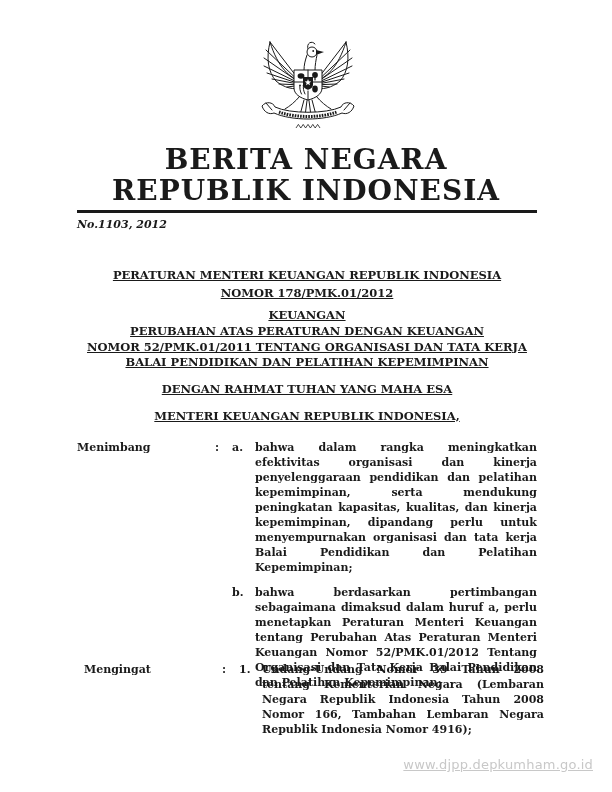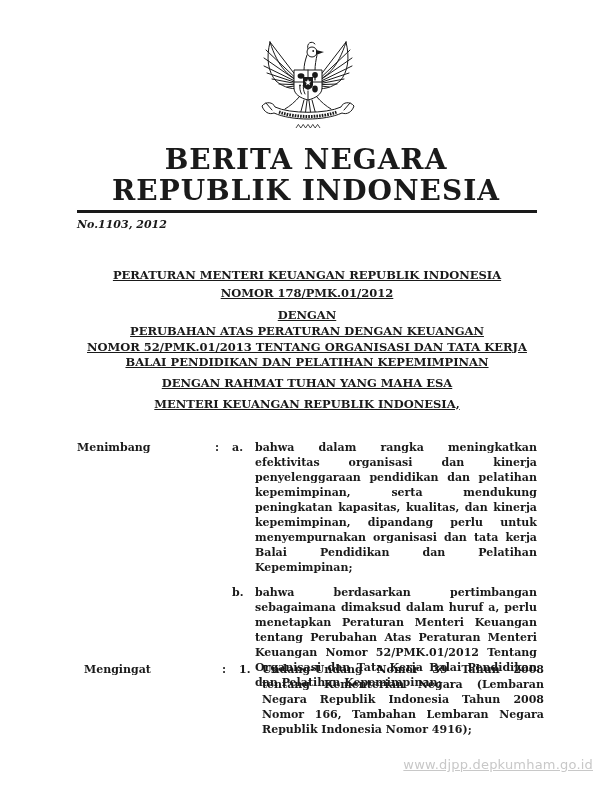--- a/index.html
+++ b/index.html
@@ -13,21 +13,21 @@
     position:absolute; top:144px; left:0; width:612px; text-align:center;
     font-size:28px; line-height:31px; letter-spacing:1px; white-space:nowrap;
   }
   .rule { position:absolute; top:210px; left:77px; width:460px; height:3px; background:#1a1a1a; }
   .gazette-row { position:absolute; top:218px; left:77px; width:460px; display:flex; font-size:11px;font-style:italic; }
   .gazette-no { width:168px; line-height:14px; }
   .gazette-subject { width:292px; line-height:14px; text-align:justify; }
   .reg-heading { position:absolute; top:266px; left:77px; width:460px; text-align:center; font-size:11.5px;text-decoration:underline; }
   .rh18 { line-height:18px; }
   .rh15 { line-height:15.5px; }
-  .mt3 { margin-top:3px; }
+  .mt3 { margin-top:9px; }
   .mt4 { margin-top:4px; }
   .section { position:absolute; left:77px; width:460px; display:flex; align-items:flex-start; font-size:11px; line-height:15px; }
   .sec-menimbang { top:440px; }
   .sec-mengingat { top:662px;margin-left:7px; }
   .sec-label { width:138px; }
   .sec-colon { width:17px; }
   .sec-items { width:305px; }
   .item { display:flex; margin-bottom:10px; }
   .item-marker { width:23px; }
   .item-text { width:282px; text-align:justify; }
@@ -89,23 +89,23 @@
 
   <div class="rule"></div>
 
   <div class="gazette-row">
     <div class="gazette-no">No.1103, 2012</div>
   </div>
 
   <div class="reg-heading">
     <div class="rh18">PERATURAN MENTERI KEUANGAN REPUBLIK INDONESIA</div>
     <div class="rh18">NOMOR 178/PMK.01/2012</div>
-    <div class="rh18 mt4">DENGAN</div>
+    <div class="rh18 mt4">KEUANGAN</div>
     <div class="rh15">PERUBAHAN ATAS PERATURAN DENGAN KEUANGAN</div>
-    <div class="rh15">NOMOR 52/PMK.01/2013 TENTANG ORGANISASI DAN TATA KERJA</div>
+    <div class="rh15">NOMOR 52/PMK.01/2011 TENTANG ORGANISASI DAN TATA KERJA</div>
     <div class="rh15">BALAI PENDIDIKAN DAN PELATIHAN KEPEMIMPINAN</div>
     <div class="rh18 mt3">DENGAN RAHMAT TUHAN YANG MAHA ESA</div>
     <div class="rh18 mt3">MENTERI KEUANGAN REPUBLIK INDONESIA,</div>
   </div>
 
   <div class="section sec-menimbang">
     <div class="sec-label">Menimbang</div>
     <div class="sec-colon">:</div>
     <div class="sec-items">
       <div class="item">

